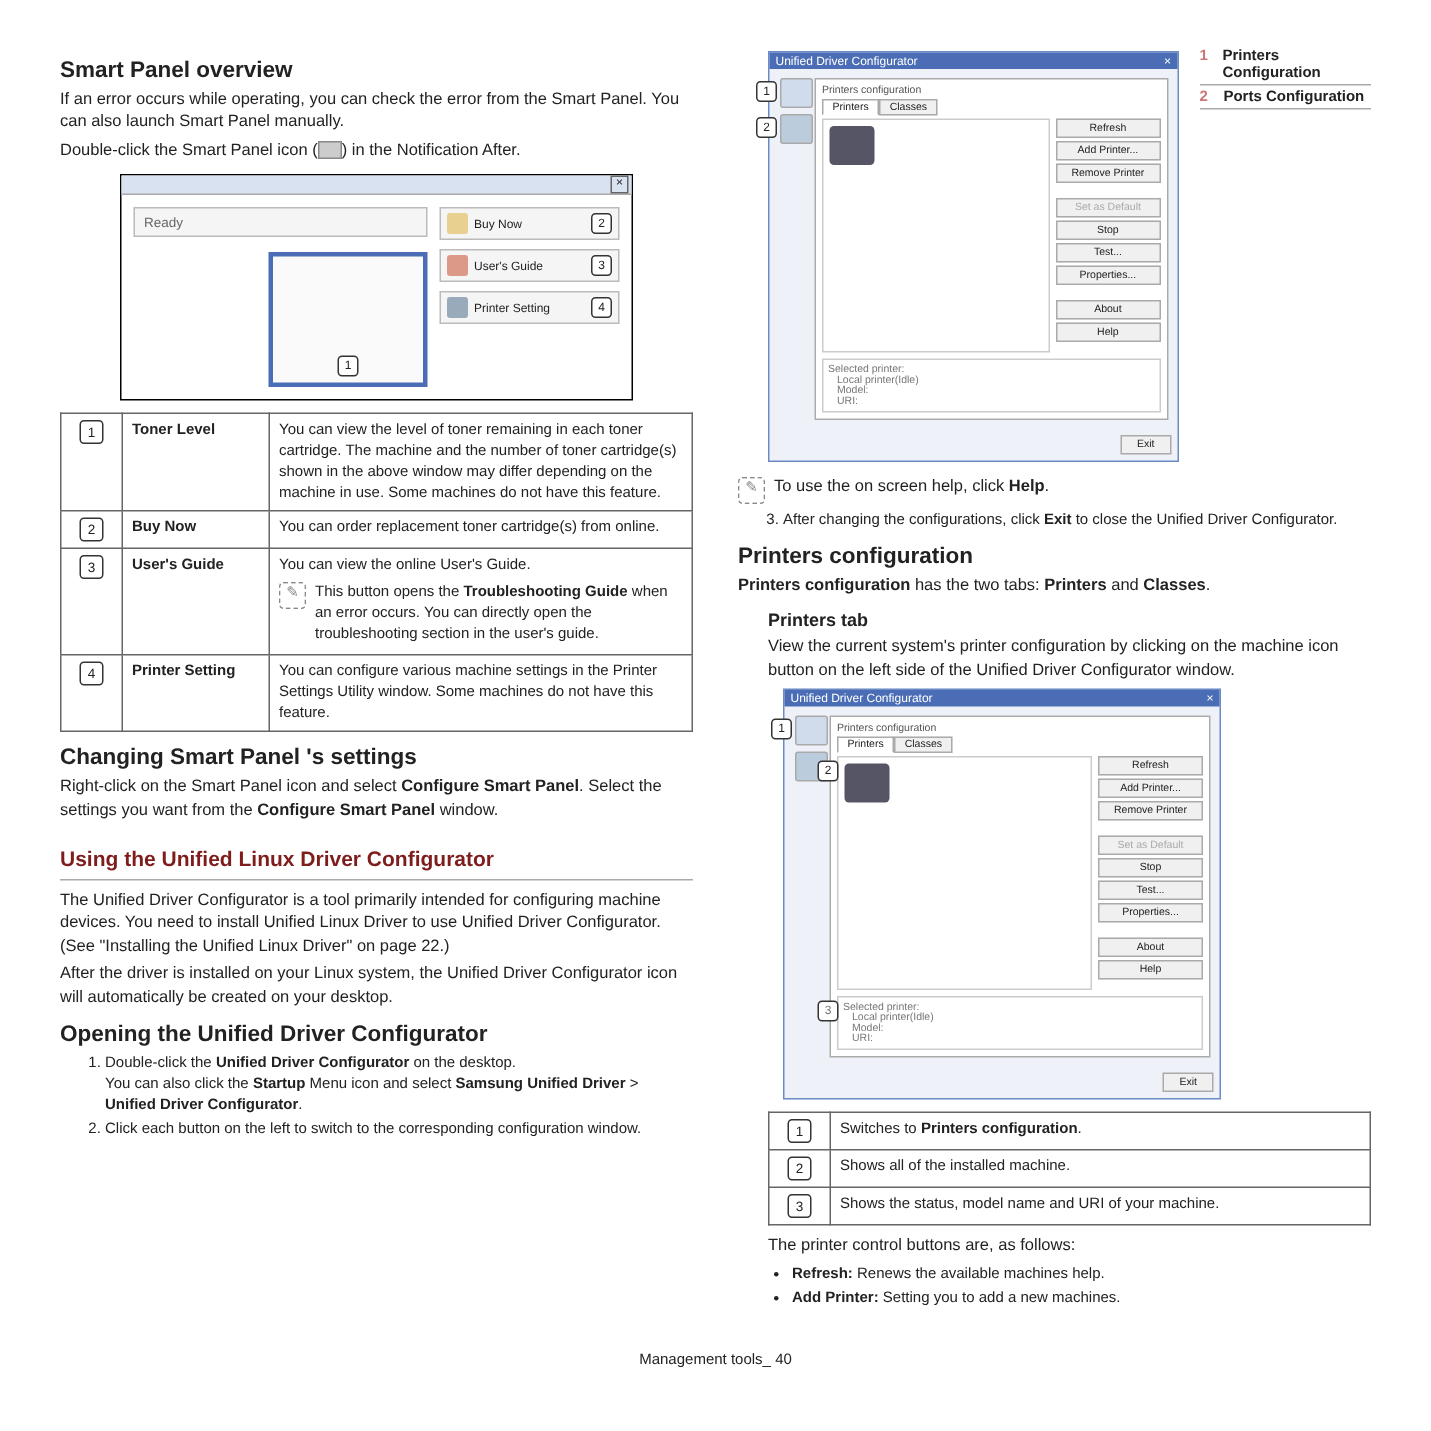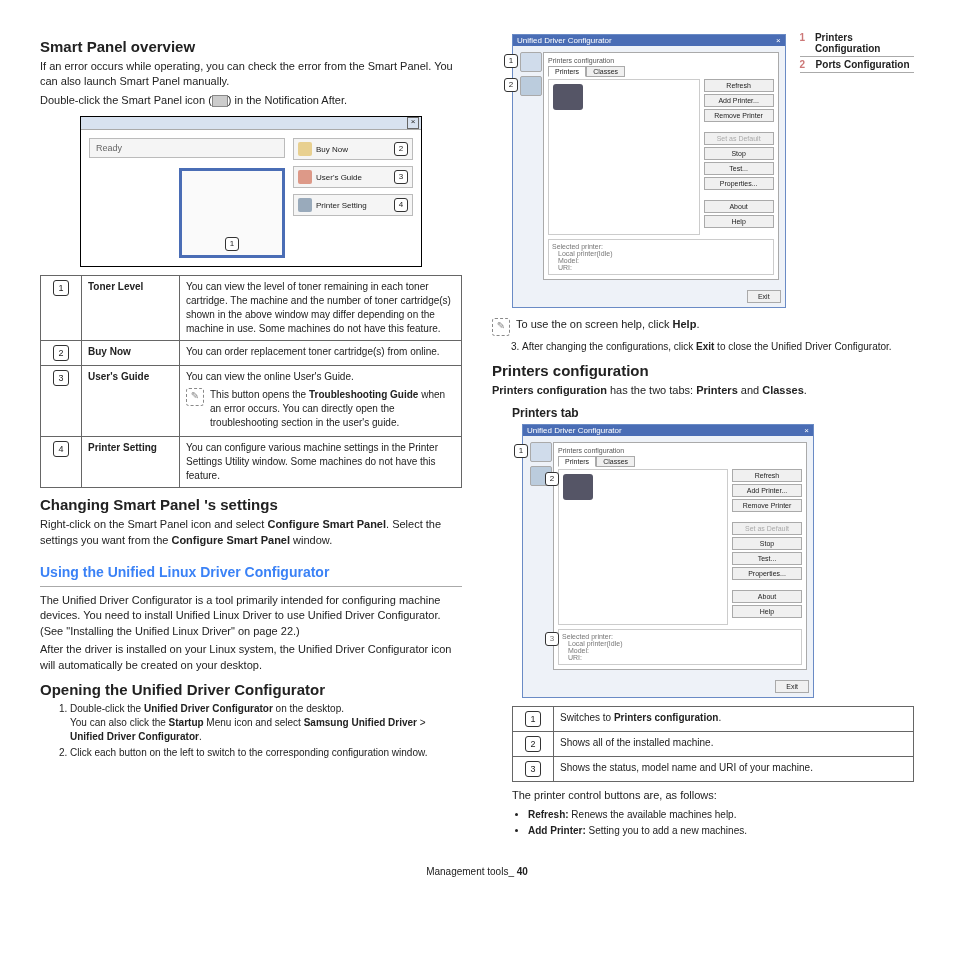--- a/index.html
+++ b/index.html
@@ -1,19 +1,19 @@
 <!DOCTYPE html>
 <html><head>
 <meta charset="utf-8">
 <style>
 body{font-family:Arial,Helvetica,sans-serif;font-size:11px;color:#222;margin:0;padding:30px 40px;background:#fff}
 .columns{display:flex;gap:30px}
 .col{flex:1}
 h3{font-size:15px;font-weight:bold;margin:8px 0 4px}
-h3.blue{color:#3b82f6;font-size:14px;margin-top:16px}
+h3.blue{color:#7f1d1d;font-size:14px;margin-top:16px}
 h4{font-size:12px;font-weight:bold;margin:8px 0 4px;margin-left:20px}
 p{margin:3px 0;line-height:1.4}
 .indent{margin-left:20px}
 .bold{font-weight:bold}
 .smart-panel-img{border:1px solid #000;margin:8px 0 8px 40px;width:340px;background:#fff}
 .sp-titlebar{height:12px;background:#d8e2f0;border-bottom:1px solid #aaa;display:flex;justify-content:flex-end;align-items:center;padding-right:2px}
 .sp-close{width:10px;height:10px;border:1px solid #666;font-size:8px;text-align:center;line-height:8px}
 .sp-body{display:flex;padding:8px;gap:8px}
 .sp-left{flex:1}
 .sp-ready{border:1px solid #bbb;background:#f5f5f5;padding:4px 6px;font-size:9px;color:#666;margin-bottom:6px}
@@ -48,21 +48,21 @@
 .uw-selected{border:1px solid #ccc;padding:3px;font-size:7px;color:#777;margin-top:4px}
 .uw-exit{border:1px solid #aaa;background:#f0f0f0;font-size:7px;padding:2px 10px;float:right;margin:4px}
 .legend{font-size:10px;margin-left:8px}
 .legend-row{display:flex;gap:6px;margin:2px 0}
 .legend-num{color:#c77;font-weight:bold;width:10px}
 ol{margin:4px 0;padding-left:30px}
 ol li{margin:2px 0;line-height:1.4;font-size:10px}
 ul.bullets{margin:4px 0;padding-left:36px;list-style:disc}
 ul.bullets li{margin:2px 0;font-size:10px;line-height:1.4}
 .footer{text-align:center;font-size:10px;margin-top:24px}
-.footer .pg{font-weight:bold}
+.footer .pg{font-weight:normal}
 .callout-abs{position:absolute}
 .img-row{display:flex;align-items:flex-start;gap:6px}
 hr.thin{border:none;border-top:1px solid #aaa;margin:6px 0}
 </style>
 </head>
 <body>
 
 <div class="columns">
 
 <div class="col">
@@ -229,20 +229,21 @@
       </div>
 
 <ol start="3">
 <li><span>After changing the configurations, click </span><span class="bold">Exit</span><span> to close the Unified Driver Configurator.</span></li>
 </ol>
 
 <h3>Printers configuration</h3>
 <p><span class="bold">Printers configuration</span><span> has the two tabs: </span><span class="bold">Printers</span><span> and </span><span class="bold">Classes</span><span>.</span></p>
 
 <h4>Printers tab</h4>
+<p class="indent">View the current system's printer configuration by clicking on the machine icon button on the left side of the Unified Driver Configurator window.</p>
 
 <div class="unified-window" style="position:relative;margin-left:30px">
   <div class="uw-title">
           <span>Unified Driver Configurator</span>
           <span>×</span>
         </div>
   <div class="uw-body">
     <div class="uw-sidebar">
       <div style="position:relative">
               <span class="callout callout-sm callout-abs" style="left:-16px;top:2px">1</span>

